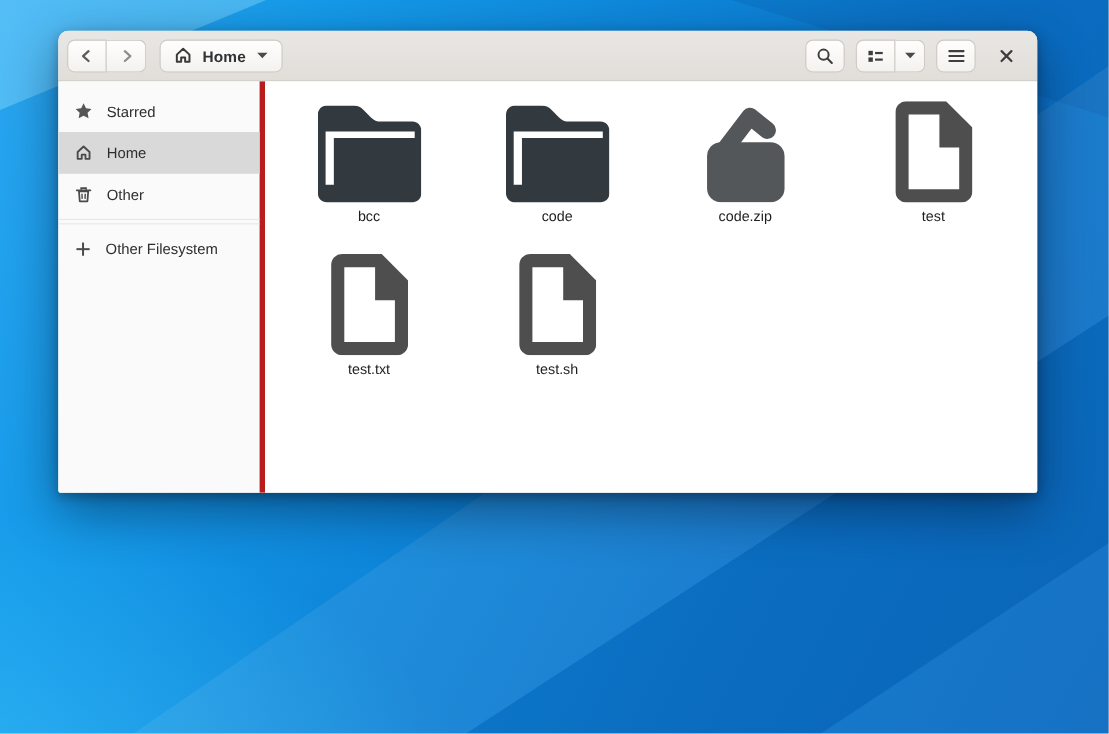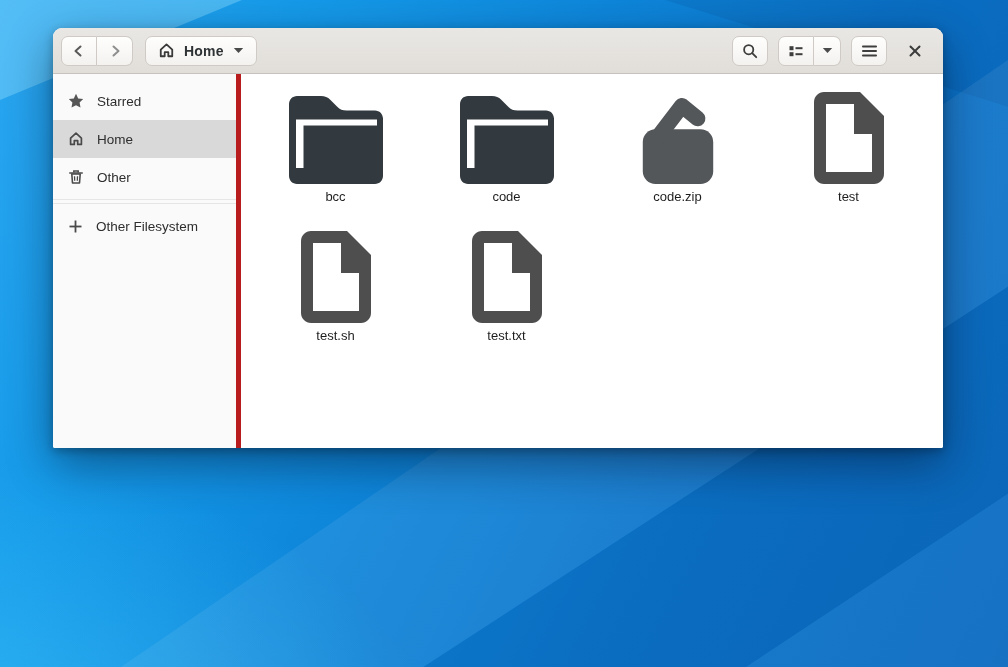--- a/index.html
+++ b/index.html
@@ -276,30 +276,30 @@
           </div>
           <div class="file-label">test</div>
         </div>
 
         <div class="cell">
           <div class="icon-box">
             <svg class="svg-doc">
                 <use href="#sym-doc"></use>
               </svg>
           </div>
-          <div class="file-label">test.sh</div>
+          <div class="file-label">test.txt</div>
         </div>
 
         <div class="cell">
           <div class="icon-box">
             <svg class="svg-doc">
                 <use href="#sym-doc"></use>
               </svg>
           </div>
-          <div class="file-label">test.txt</div>
+          <div class="file-label">test.sh</div>
         </div>
 
 
       </div>
     </div>
 
   </div>
 </div>
 
 </body></html>

